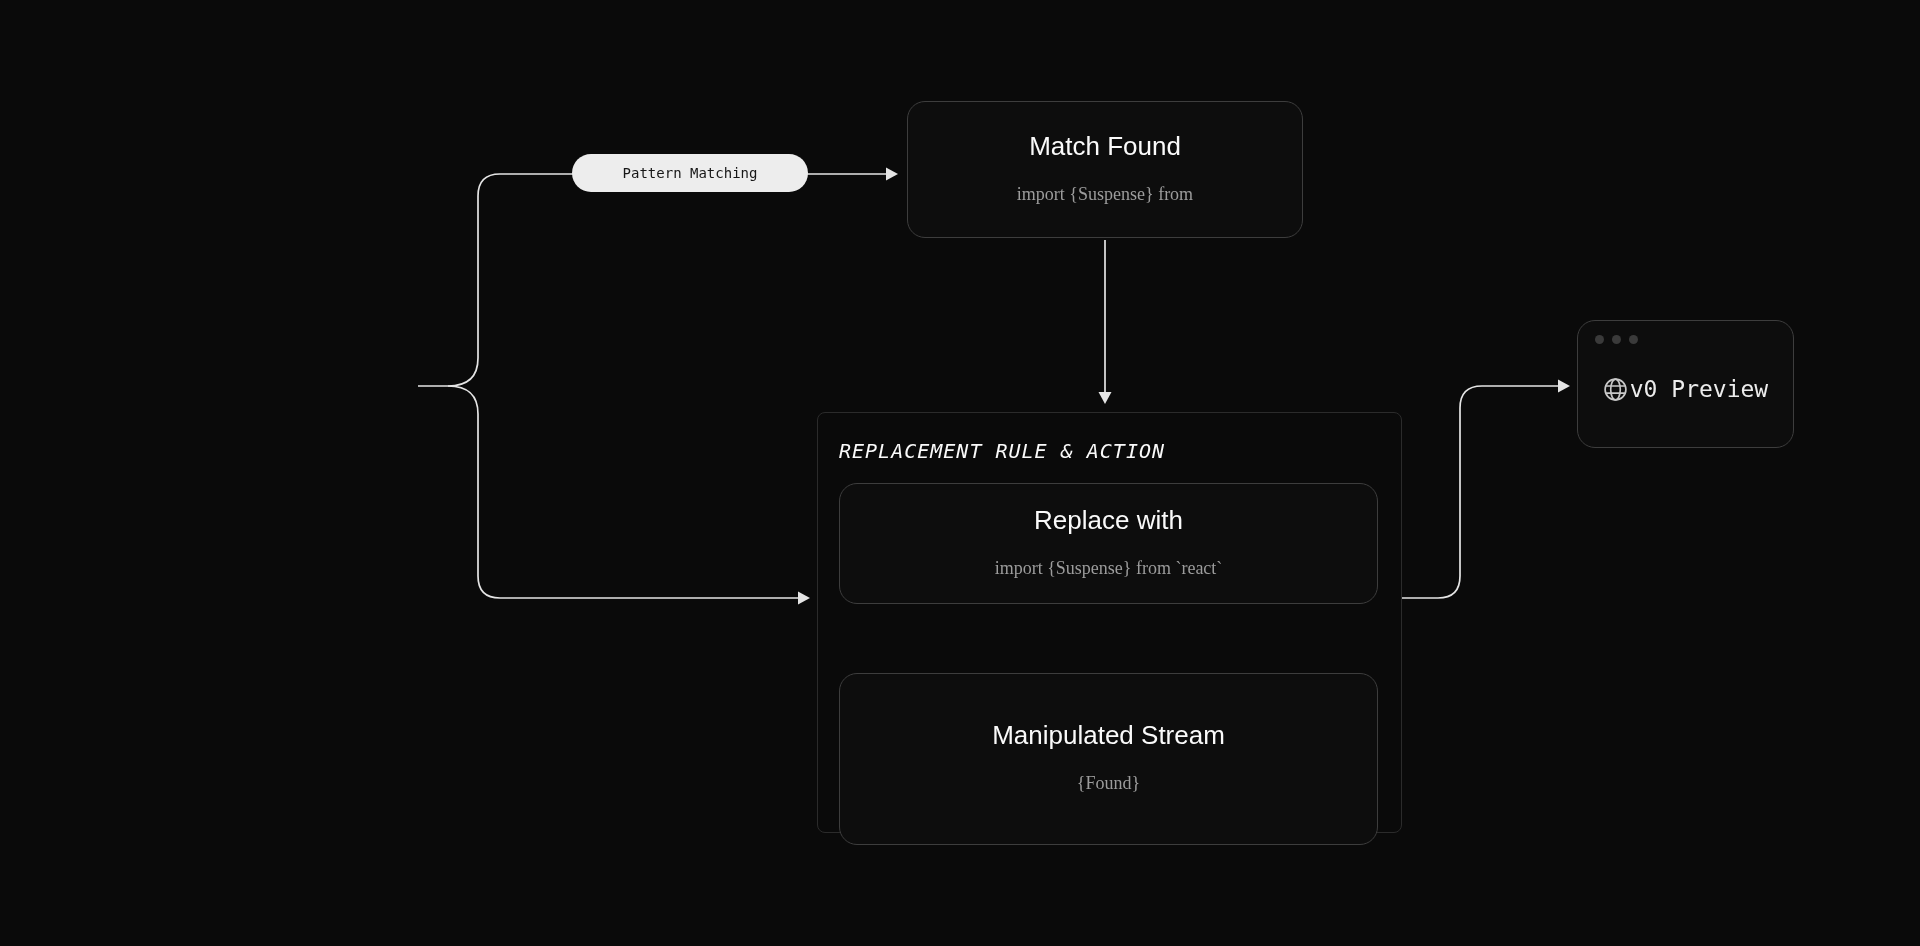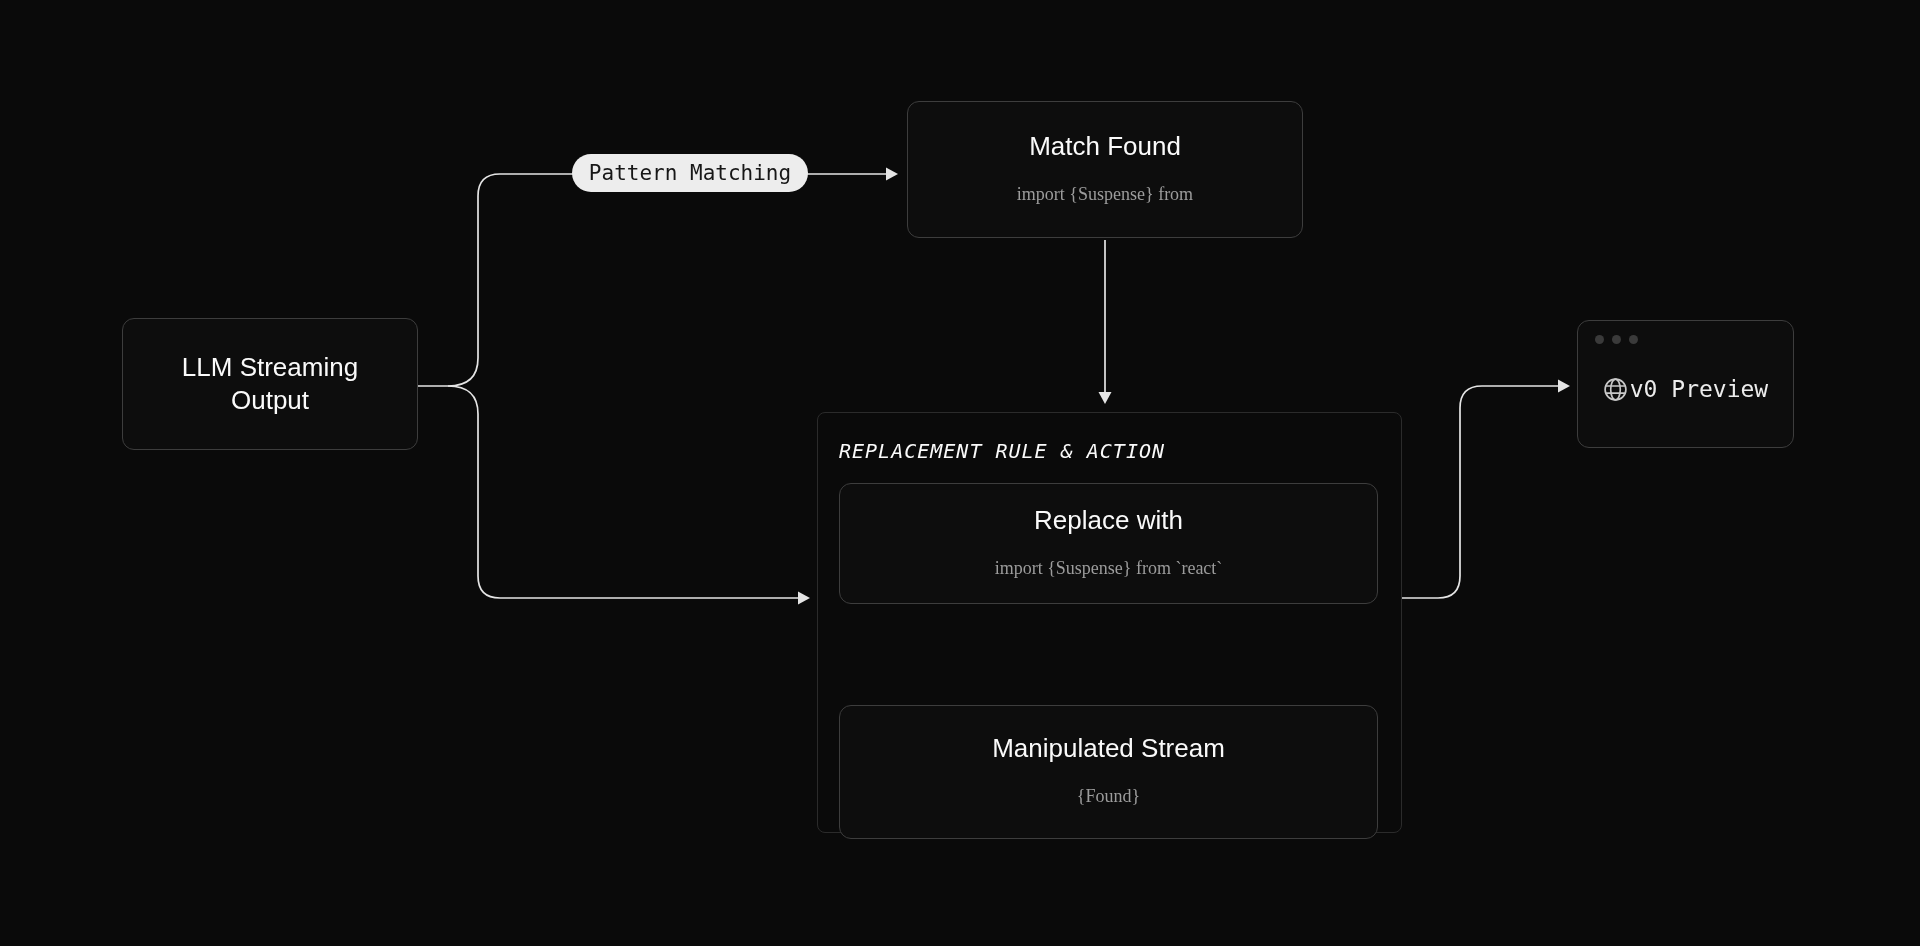--- a/index.html
+++ b/index.html
@@ -15,54 +15,54 @@
   }
   .canvas{position:absolute;inset:0;width:1920px;height:946px;}
   svg.edges{position:absolute;left:0;top:0;pointer-events:none;}
   .edge-line{fill:none;stroke:var(--edge);stroke-width:1.7px;}
   .edge-arrow{fill:var(--edge);stroke:none;}
   .edge-dashed{fill:none;stroke:var(--edge-dashed);stroke-width:1.5px;stroke-dasharray:4 5;}
   .edge-dashed-arrow{fill:var(--edge-dashed);stroke:none;}
 
   .node{
     position:absolute;box-sizing:border-box;background:var(--node-bg);
-    border:1px solid var(--node-border);border-radius:12px;
+    border:1px solid var(--node-border);border-radius:18px;
     display:flex;flex-direction:column;align-items:center;justify-content:center;gap:16px;
   }
   .node-title{color:var(--text-primary);font-size:26px;line-height:33px;text-align:center;}
   .node-code{
     color:var(--text-code);font-family:Liberation Serif, serif;
     font-size:18px;line-height:31px;text-align:left;white-space:pre;
   }
   .node-llm{left:122px;top:318px;width:296px;height:132px;}
   .node-llm .node-title{width:210px;}
 
   .badge{
     position:absolute;left:572px;top:154px;width:236px;height:38px;
     background:var(--badge-bg);border-radius:19px;
     display:flex;align-items:center;justify-content:center;
   }
   .badge span{
     color:var(--badge-text);font-family:"DejaVu Sans Mono","Liberation Mono",monospace;
-    font-size:21px;white-space:pre;
+    font-size:14px;white-space:pre;
   }
 
   .node-match{left:907px;top:101px;width:396px;height:137px;}
 
   .group{
     position:absolute;left:817px;top:412px;width:585px;height:421px;box-sizing:border-box;
     border:1px solid var(--group-border);border-radius:8px;background:var(--background);
   }
   .group-header{
     position:absolute;left:21px;top:26px;color:var(--text-primary);
     font-family:"DejaVu Sans Mono","Liberation Mono",monospace;
     font-size:20px;letter-spacing:1px;white-space:pre;font-style:italic;
   }
   .node-replace{left:839px;top:483px;width:539px;height:121px;}
-  .node-stream{left:839px;top:673px;width:539px;height:134px;margin-top:32px;}
+  .node-stream{left:839px;top:673px;width:539px;height:172px;}
 
   .node-preview{left:1577px;top:320px;width:217px;height:128px;gap:0;}
   .window-dots{position:absolute;left:17px;top:14px;display:flex;gap:8px;}
   .window-dots i{width:9px;height:9px;border-radius:50%;background:var(--window-dot);}
   .preview-row{display:flex;align-items:center;gap:2px;margin-top:10px;}
   .preview-label{
     color:#ececec;font-family:"DejaVu Sans Mono","Liberation Mono",monospace;
     font-size:23px;white-space:pre;
   }
   .globe{width:25px;height:25px;color:var(--globe);display:block;}
@@ -83,23 +83,20 @@
     <path class="edge-line" d="M 1105 240 L 1105 392"></path>
     <polygon class="edge-arrow" points="1098.5,392 1111.5,392 1105,404"></polygon>
 
     <path class="edge-line" d="M 1402 598 L 1438 598 Q 1460 598 1460 576 L 1460 408 Q 1460 386 1482 386 L 1558 386"></path>
     <polygon class="edge-arrow" points="1558,379.5 1570,386 1558,392.5"></polygon>
 
     <path class="edge-dashed" d="M 1107 622 L 1107 657"></path>
     <polygon class="edge-dashed-arrow" points="1100,657 1114,657 1107,669"></polygon>
   </svg>
 
-  <div class="node node-llm">
-    <div class="node-title">LLM Streaming Output</div>
-  </div>
 
   <div class="badge">
     <span>Pattern Matching</span>
   </div>
 
   <div class="node node-match">
     <div class="node-title">Match Found</div>
     <div class="node-code">import {Suspense} from</div>
   </div>
 

